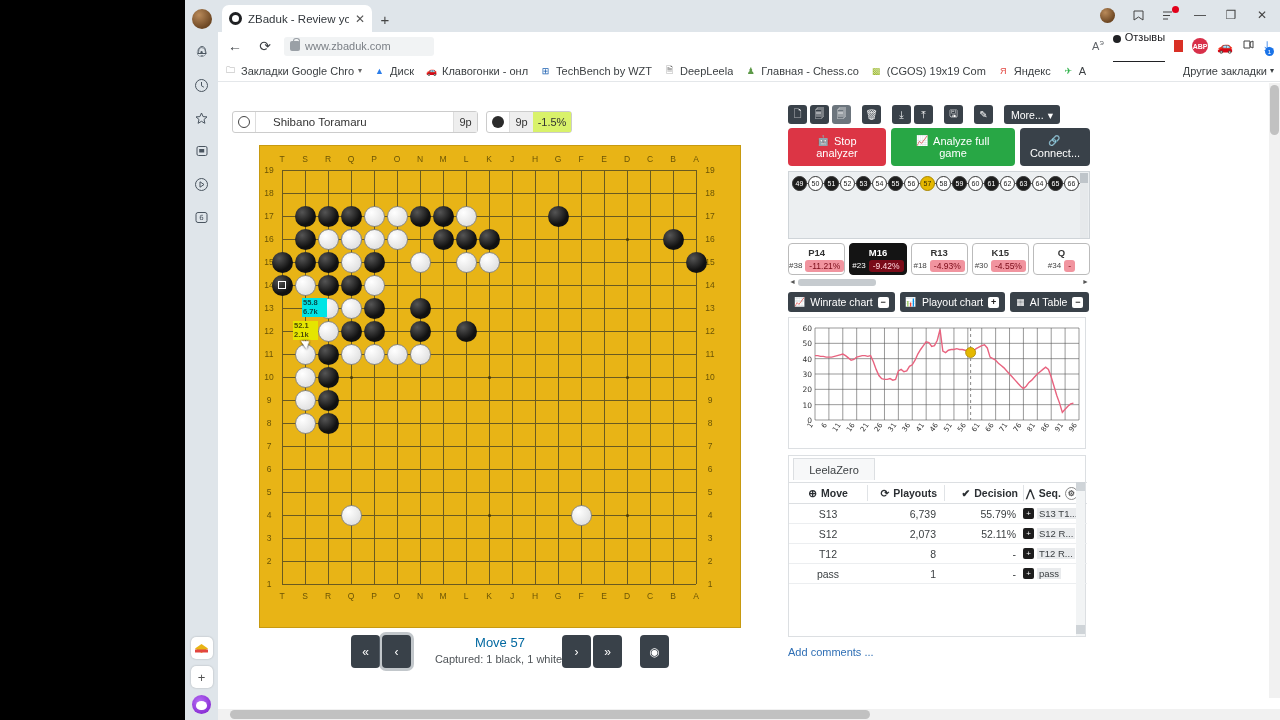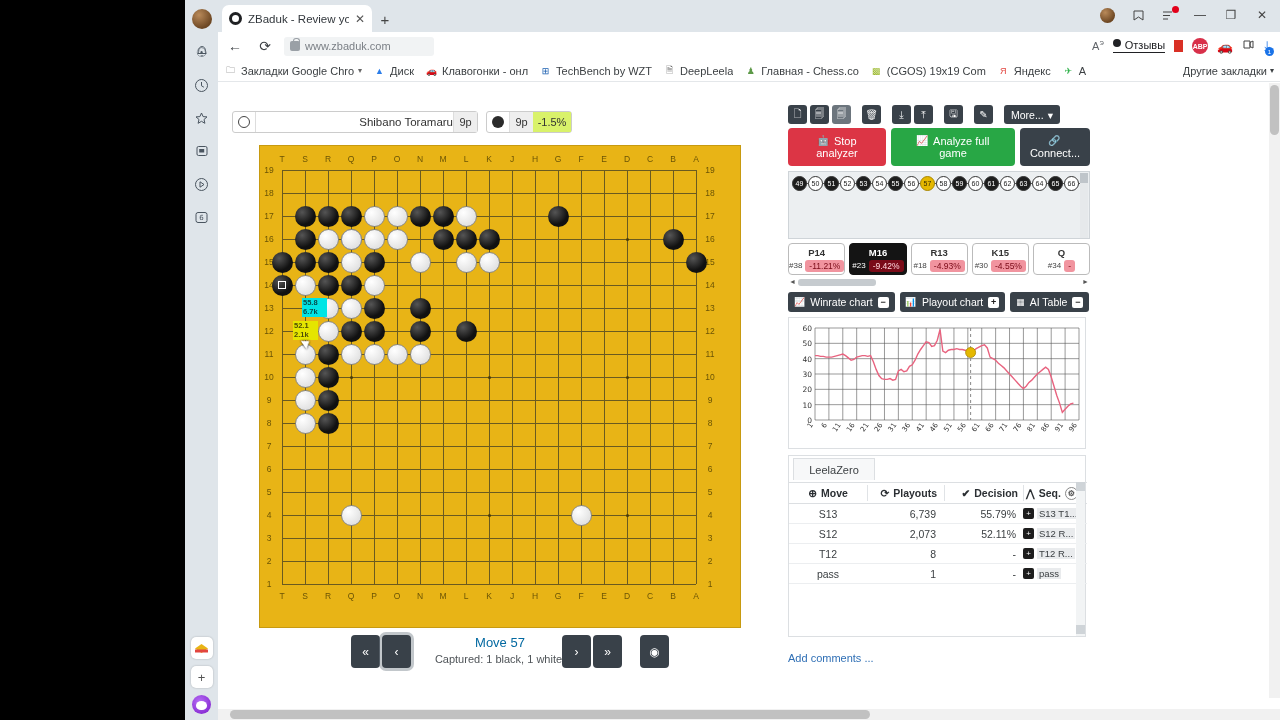--- a/index.html
+++ b/index.html
@@ -60,21 +60,21 @@
   .nav-btn { width:22px;height:22px;display:flex;align-items:center;justify-content:center;
              color:#3d4145; font-size:14px; }
   .urlbox { width:150px; height:19px; background:#f1f3f4; border-radius:3px;
             display:flex; align-items:center; gap:5px; padding:0 6px; font-size:11px; color:#7a7f85; }
   .lock { width:10px;height:10px; background:#9aa0a6; border-radius:2px; position:relative; flex:none;}
   .lock::after{content:"";position:absolute;left:2.5px;top:-3px;width:5px;height:5px;border:1.3px solid #9aa0a6;
      border-bottom:none;border-radius:3px 3px 0 0;}
   .page-title-center { position:absolute; left:0; right:0; text-align:center; font-size:12.5px; color:#202124; pointer-events:none;}
   .nav-right { margin-left:auto; display:flex; align-items:center; gap:9px; padding-right:4px; z-index:2;}
   .translate-ic{font-size:11px;color:#5f6368;}
-  .otzyvy{display:flex;align-items:flex-start;gap:4px;font-size:11px;color:#202124;border-bottom:1.5px solid #202124;padding-bottom:1px;}
+  .otzyvy{display:flex;align-items:flex-end;gap:4px;font-size:11px;color:#202124;border-bottom:1.5px solid #202124;padding-bottom:18px;}
   .otz-dot{width:8px;height:8px;border-radius:50%;background:#202124;}
   .bm-flag{width:9px;height:12px;background:#d93025;}
   .abp{width:16px;height:16px;border-radius:50%;background:#d8304a;color:#fff;font-size:7px;
      display:flex;align-items:center;justify-content:center;font-weight:bold;}
   .car{font-size:13px;color:#333;}
   .ext-ic{font-size:12px;color:#444;}
   .dl-ic{position:relative;font-size:13px;color:#1a73e8;}
   .dl-ic::after{content:"1";position:absolute;right:-4px;bottom:-2px;width:9px;height:9px;border-radius:50%;
      background:#1a73e8;color:#fff;font-size:6px;display:flex;align-items:center;justify-content:center;}
 
@@ -91,21 +91,21 @@
   .vthumb { position:absolute; left:1px; top:2px; width:9px; height:50px; background:#c1c1c1; border-radius:5px;}
   .hscroll { position:absolute; left:0; bottom:0; width:1062px; height:11px; background:#f1f1f1; }
   .hthumb { position:absolute; left:12px; top:1px; width:640px; height:9px; background:#c1c1c1; border-radius:5px;}
 
   
   .players { position:absolute; left:14px; top:28px; width:556px; height:22px; display:flex; gap:8px; }
   .pbox { display:flex; align-items:center; height:22px; border:1px solid #ccc; border-radius:3px; background:#fff;}
   .pstone { width:22px;height:20px; display:flex;align-items:center;justify-content:center;}
   .stone-w { width:12px;height:12px;border-radius:50%;border:1.3px solid #444;background:#fff;}
   .stone-b { width:12px;height:12px;border-radius:50%;background:#2b2b2b;}
-  .pname { width:198px; font-size:11.5px; color:#333; padding-left:6px; border-left:1px solid #ddd; height:20px; line-height:20px;text-align:right;}
+  .pname { width:198px; font-size:11.5px; color:#333; padding-left:17px; border-left:1px solid #ddd; height:20px; line-height:20px;}
   .prank { width:24px; text-align:center; font-size:11px; color:#333; background:#eee; height:20px; line-height:20px; border-left:1px solid #ddd;}
   .pdiff { width:38px; text-align:center; font-size:11px; color:#333; background:#d9f26a; height:20px; line-height:20px;}
 
   
   .board-wrap { position:absolute; left:41px; top:62px; width:482px; height:483px;
                 background:#e8b416; border:1px solid #c79a10; }
   .board-inner { position:absolute; left:0; top:0; width:482px; height:483px; }
   .coord { position:absolute; font-size:8.5px; color:#6b5405; text-align:center; width:14px; }
   .gridline { position:absolute; background:#6a5a20; }
   .hoshi { position:absolute; width:3px;height:3px;background:#4a3c08;border-radius:50%; }
@@ -199,21 +199,21 @@
   .c-play { width:76px; text-align:right; padding-right:7px; }
   .c-dec  { width:78px; text-align:right; padding-right:5px; }
   .c-seq  { flex:1; display:flex; align-items:center; gap:3px; padding-left:2px; }
   .plus { width:11px;height:11px;background:#1d1d1d;color:#fff;border-radius:2px;font-size:8px;
           display:flex;align-items:center;justify-content:center; flex:none;}
   .seqtxt { background:#e9ebed; font-size:9.5px; color:#3c4043; padding:0 2px; white-space:nowrap; overflow:hidden;}
   .ai-sb { position:absolute; right:0; top:26px; width:9px; height:154px; background:#f2f4f5;}
   .ai-sbt{ position:absolute; right:0; top:26px; width:9px; height:9px; background:#cfd4d8;}
   .ai-sbb{ position:absolute; right:0; bottom:2px; width:9px; height:9px; background:#cfd4d8;}
   .hdr-div { width:1px; height:16px; background:#e0e3e6; }
-  .addcom { margin-top:15px; font-size:11px; color:#2f6fb5; }
+  .addcom { margin-top:9px; font-size:11px; color:#2f6fb5; }
 
   .gear { width:13px;height:13px;border-radius:50%;border:1.5px solid #888; display:flex;
           align-items:center;justify-content:center; font-size:8px; color:#555;}
 </style>
 </head>
 <body>
 
 <div class="screen">
 
   <div class="rail">

